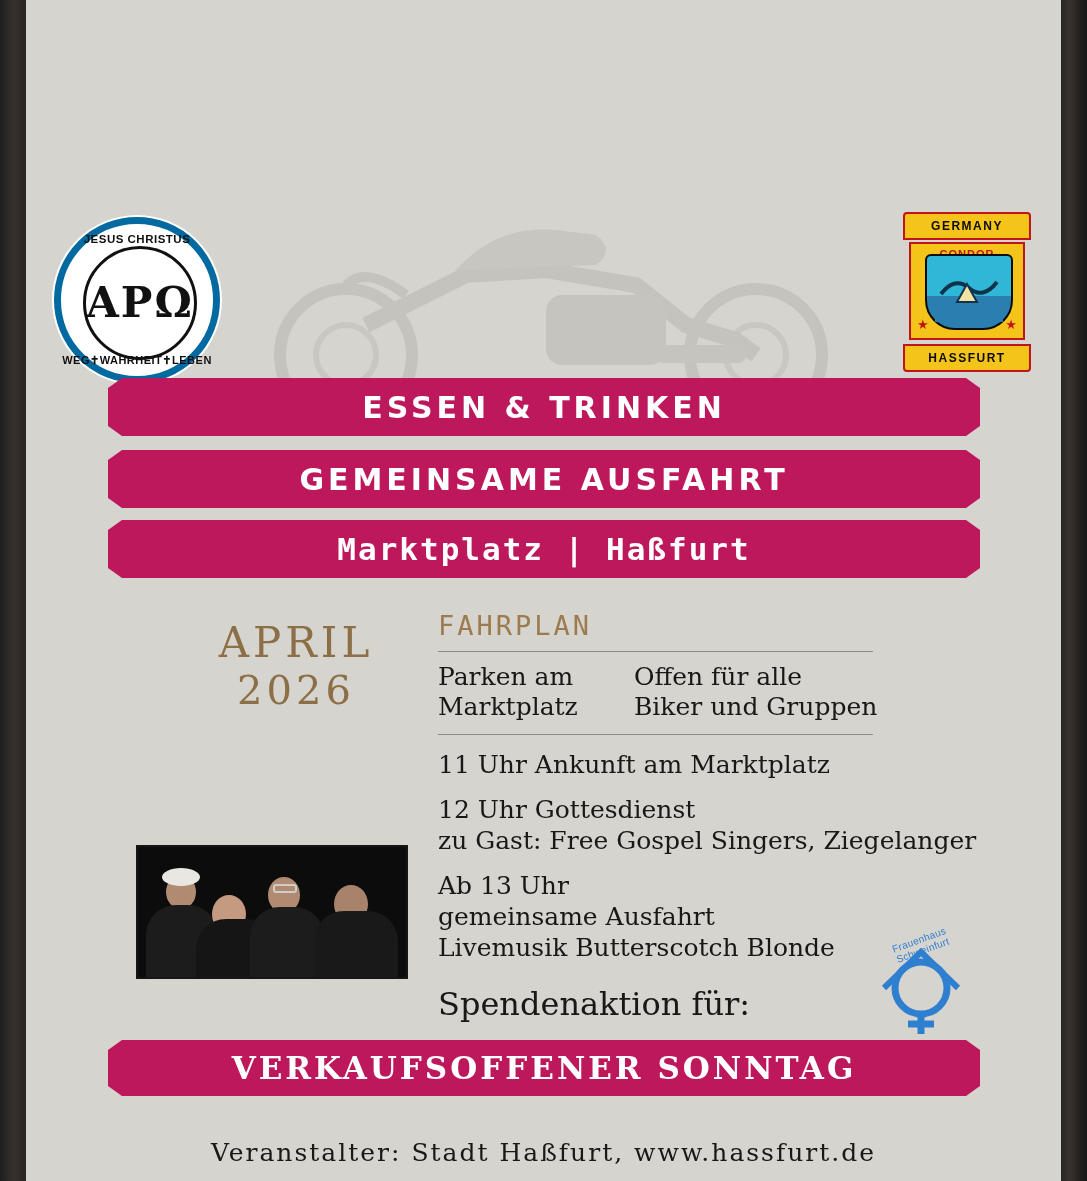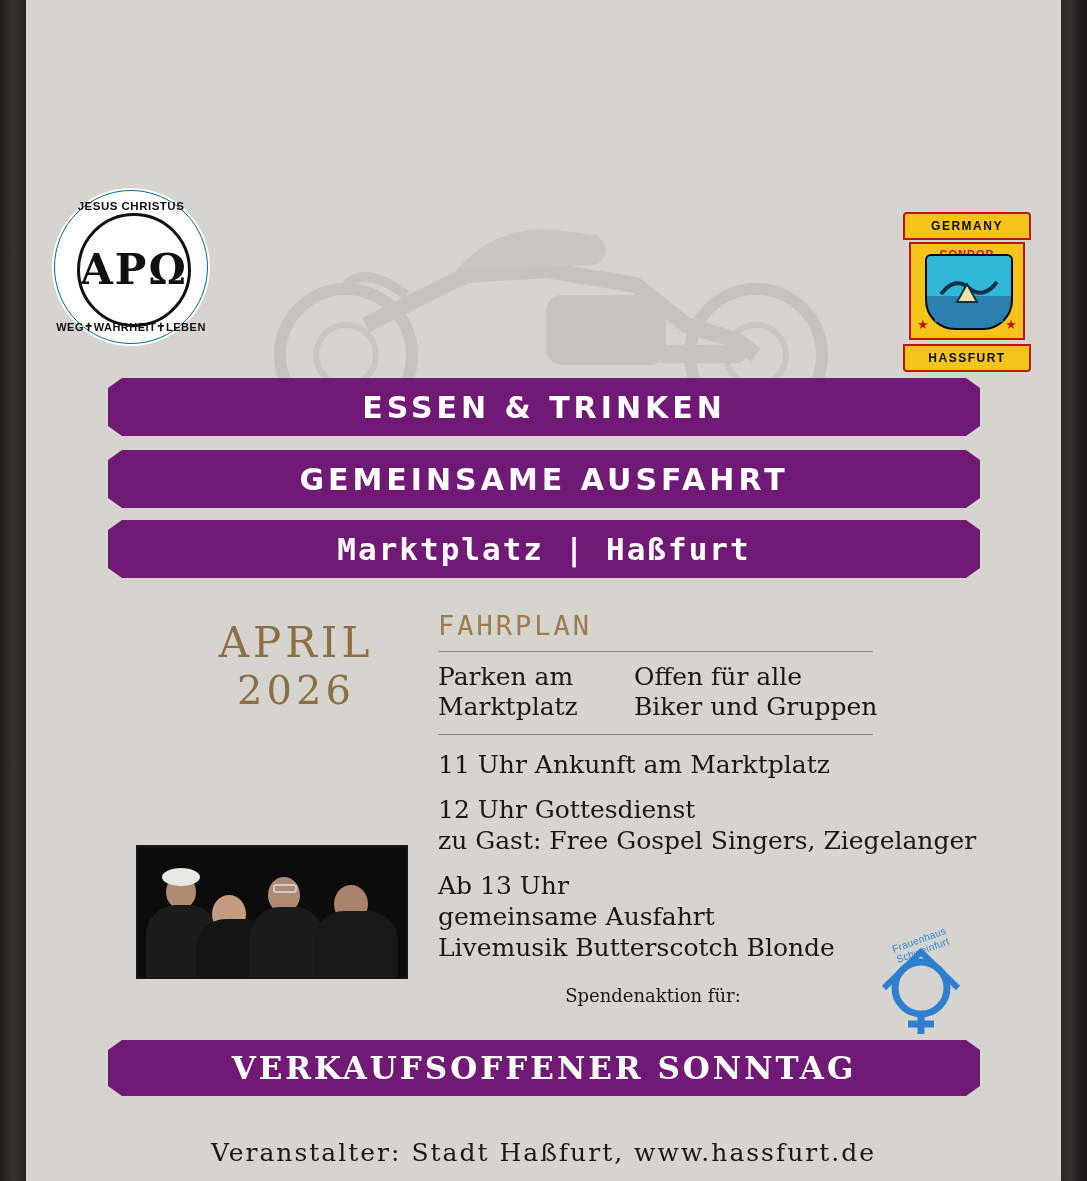--- a/index.html
+++ b/index.html
@@ -76,26 +76,26 @@
     font-size: 36px;
     color: #26221c;
     letter-spacing: 1px;
     margin-top: 4px;
   }
 
   
   .emblem-left {
     position: absolute;
     left: 28px;
-    top: 190px;
+    top: 217px;
     width: 152px;
     height: 152px;
     border-radius: 50%;
     background: #ffffff;
-    border: 1px solid #0369a1;
+    border: 7px solid #0369a1;
     box-shadow: 0 0 0 2px #ffffff;
   }
   .emblem-left .ring-text {
     position: absolute;
     inset: 0;
     font-family: "Liberation Sans", sans-serif;
     font-weight: bold;
     font-size: 11.5px;
     color: #111;
     letter-spacing: .5px;
@@ -183,21 +183,21 @@
     color: #c0131c;
     font-size: 13px;
   }
 
   
   .bar {
     position: absolute;
     left: 82px;
     width: 872px;
     height: 58px;
-    background: #701a75;
+    background: #be185d;
     color: #ffffff;
     display: flex;
     align-items: center;
     justify-content: center;
     clip-path: polygon(14px 0, 858px 0, 872px 10px, 872px 48px, 858px 58px, 14px 58px, 0 48px, 0 10px);
     box-shadow: 0 3px 5px rgba(0,0,0,.18);
   }
   .bar .bar-label {
     font-family: "DejaVu Sans", sans-serif;
     font-weight: bold;
@@ -285,22 +285,22 @@
   }
   .two-col .c1 { width: 196px; }
   .two-col .c2 { width: 280px; }
   .sched-item {
     font-size: 25px;
     line-height: 31px;
     margin-top: 14px;
   }
   .spenden {
     margin-top: 22px;
-    font-size: 18px;
-    text-align: center;
+    font-size: 32px;
+    text-align: left;
     width: 430px;
   }
 
   
   .photo {
     position: absolute;
     left: 110px;
     top: 845px;
     width: 268px;
     height: 130px;

